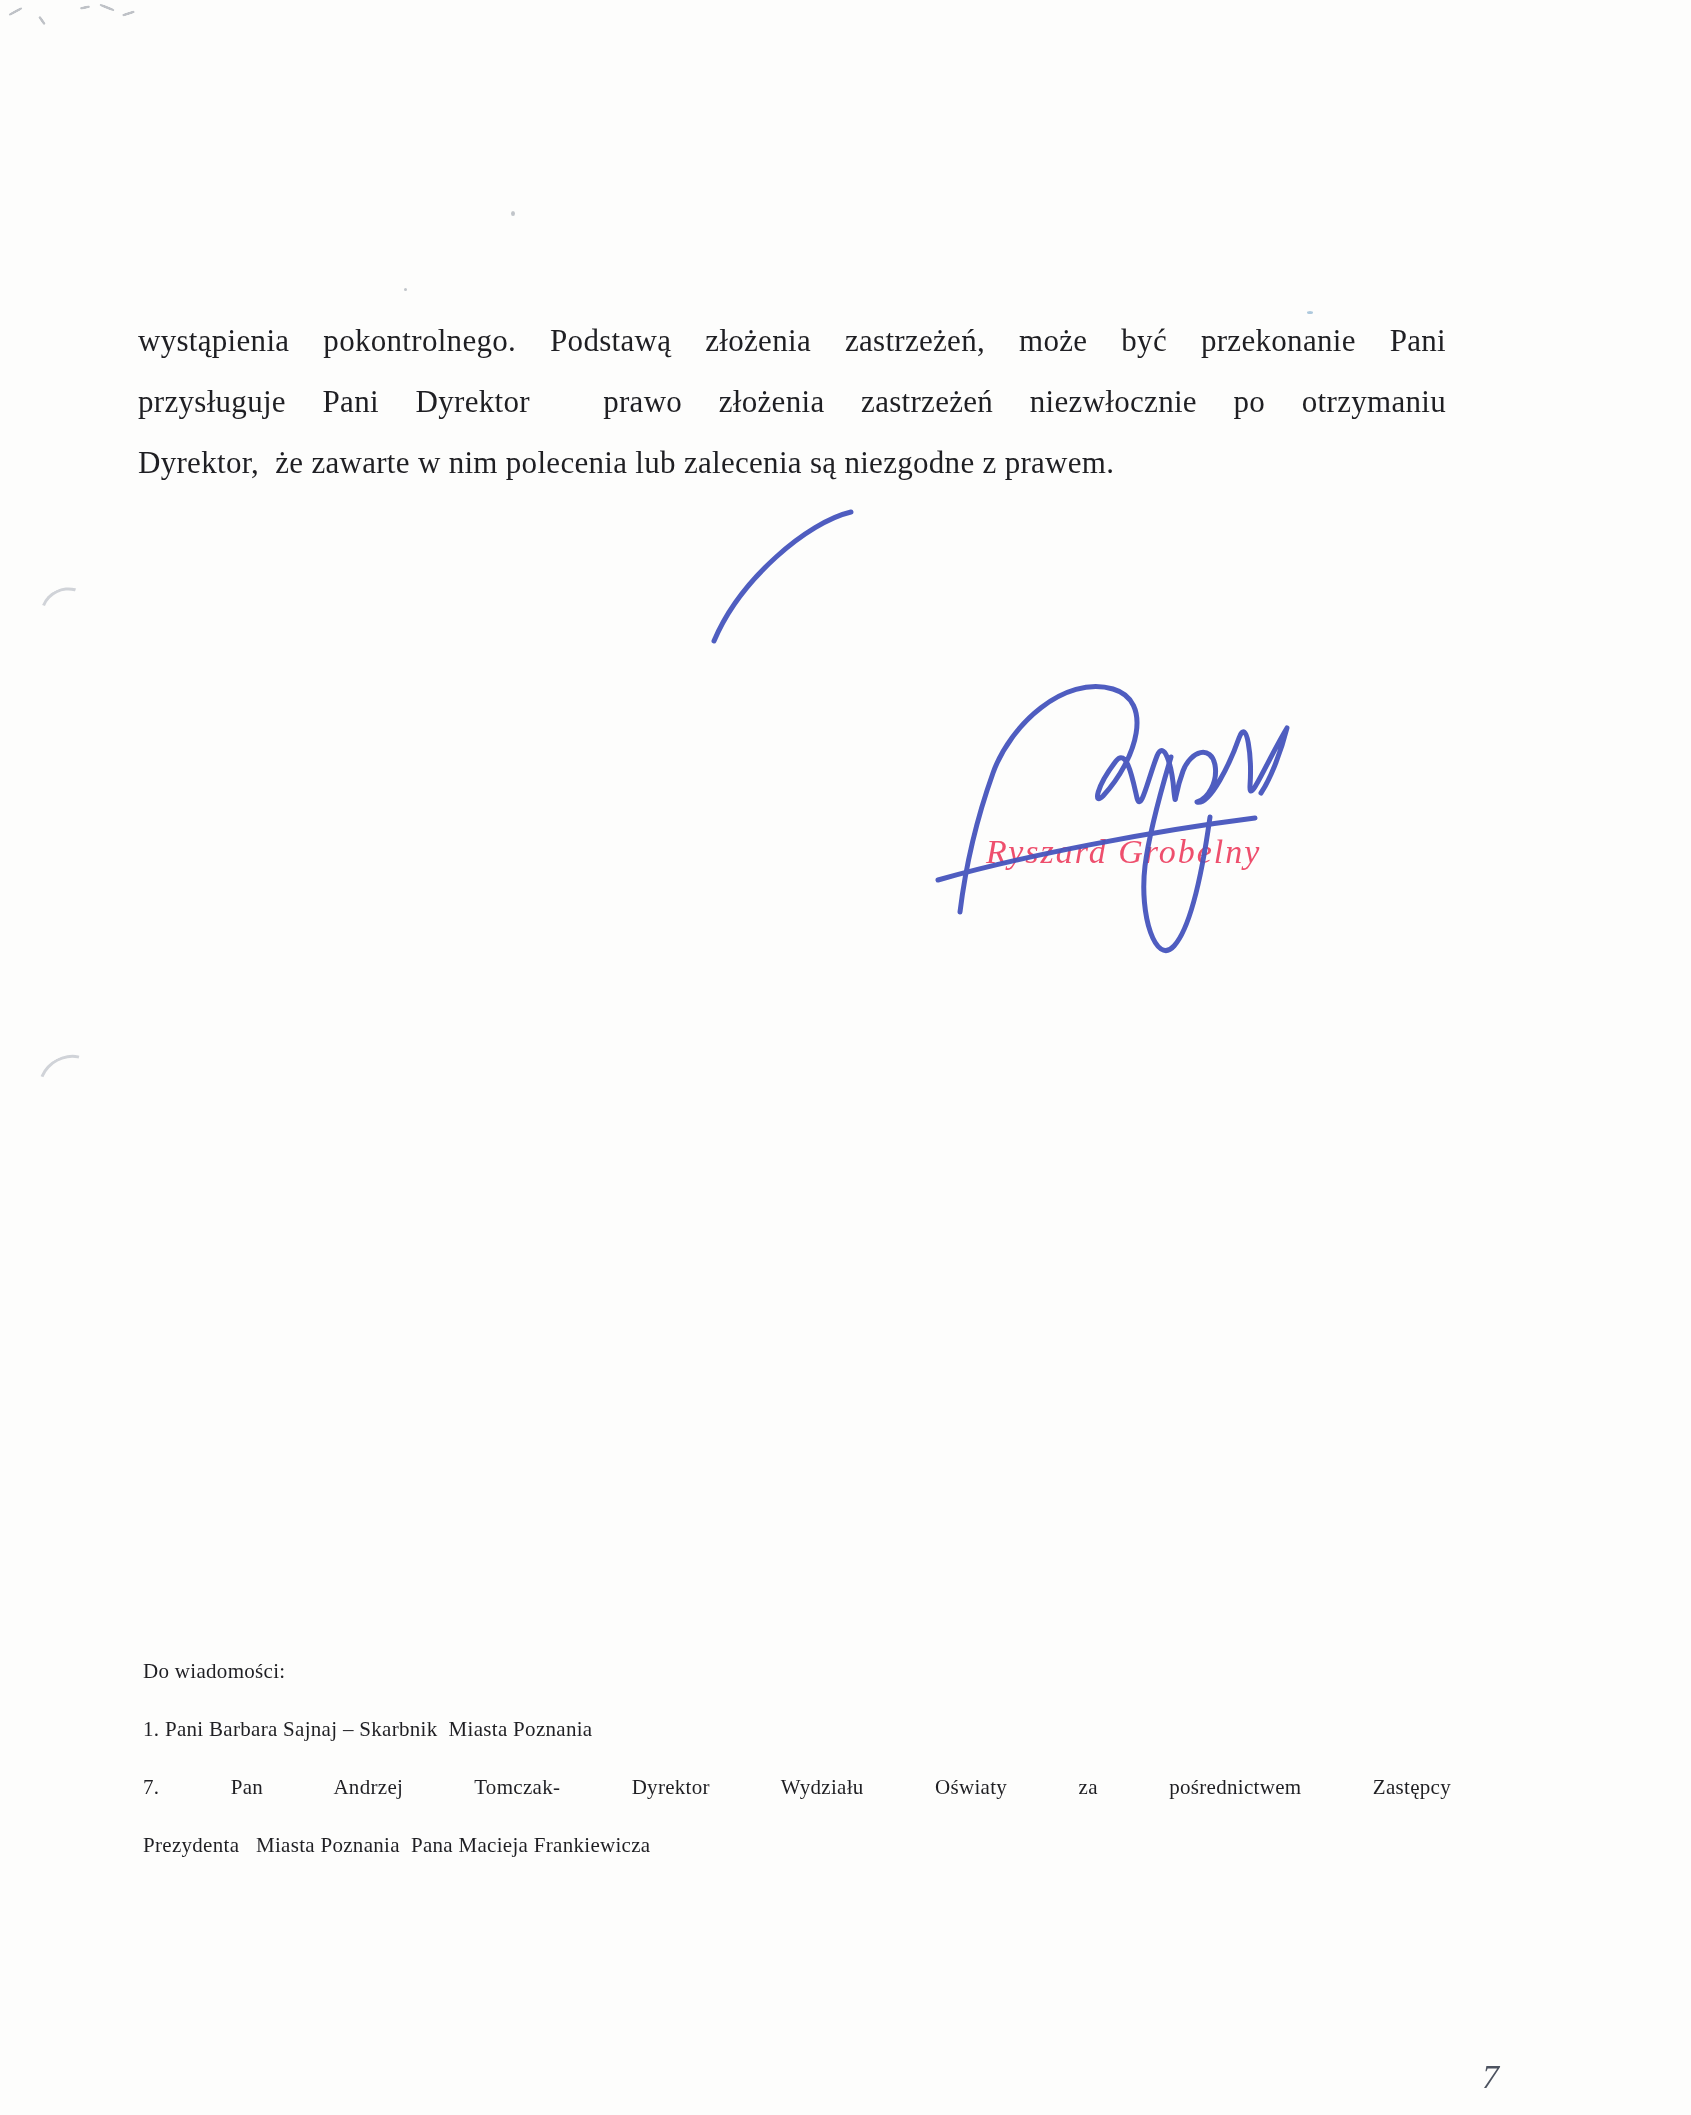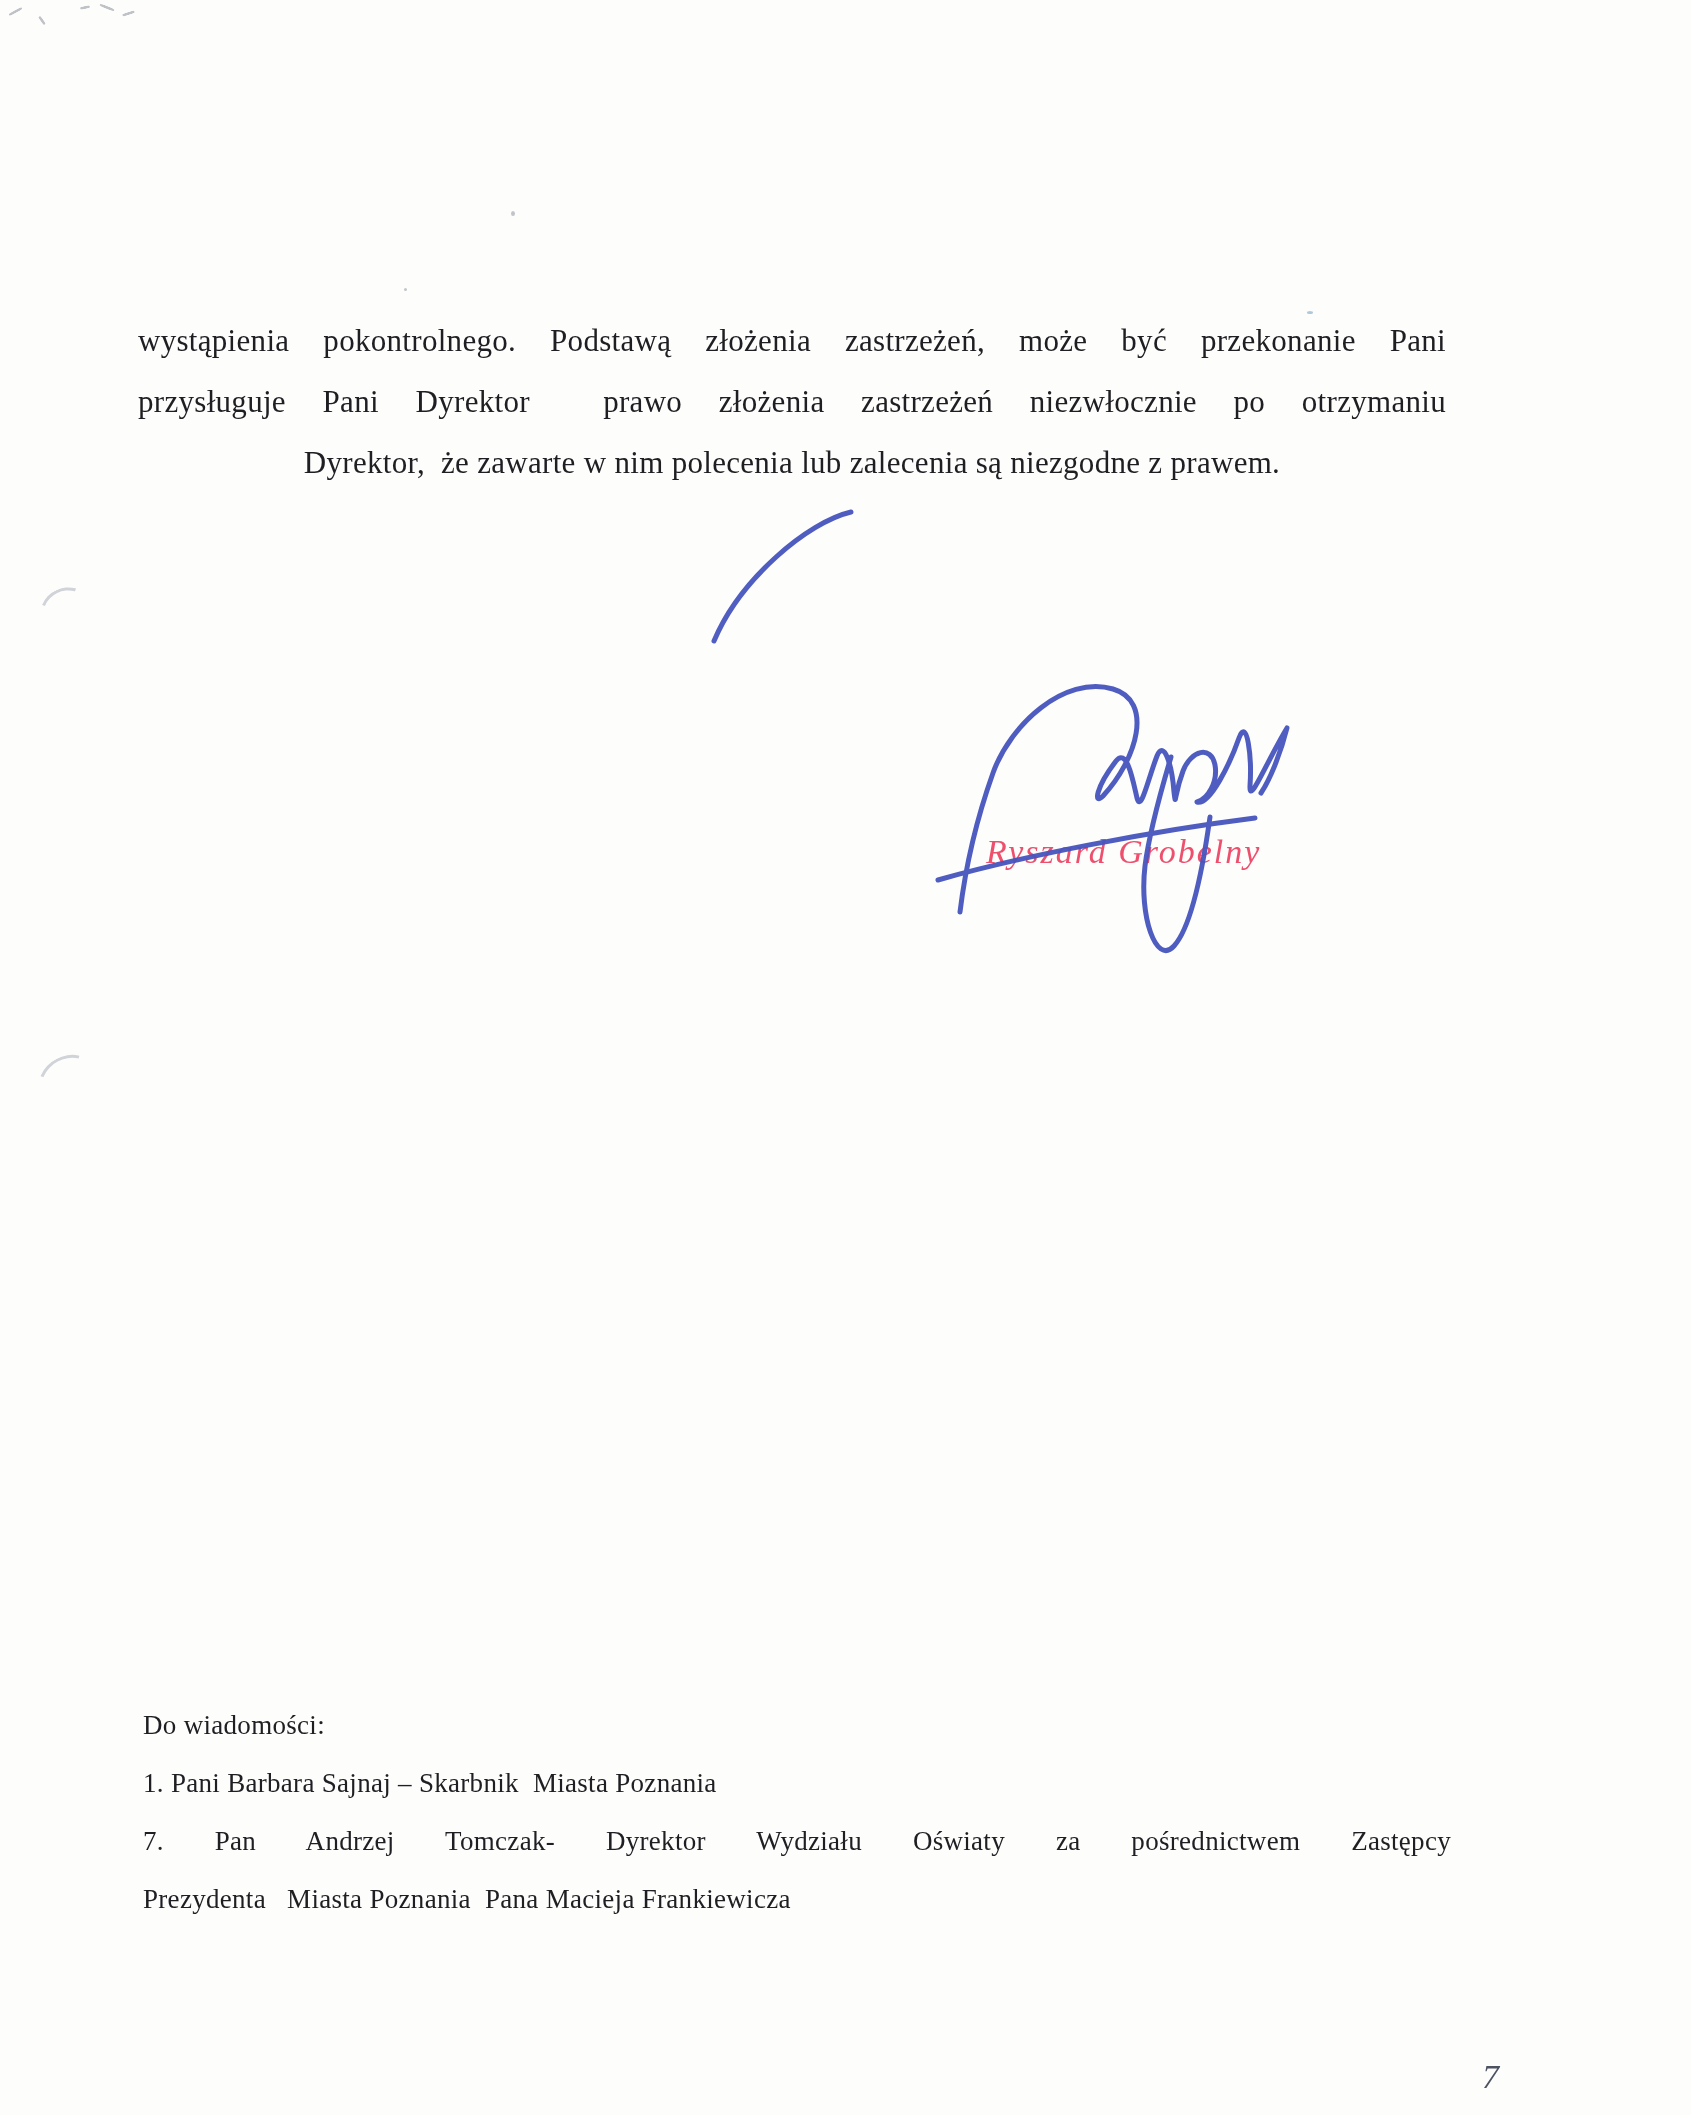--- a/index.html
+++ b/index.html
@@ -20,39 +20,39 @@
     line-height: 61px;
     letter-spacing: 0.3px;
   }
   .line {
     white-space: pre-wrap;
     height: 61px;
     overflow: hidden;
   }
   .line.just { text-align: justify; text-align-last: justify; }
   .line.indent { padding-left: 70px; }
-  .line.last { text-align: center; }
+  .line.last { text-align: left; }
   
   .sig-wrap { position: absolute; left: 690px; top: 495px; width: 620px; height: 480px; }
   .stamp {
     position: absolute;
     left: 296px; top: 338px;
     font-size: 34px;
     font-style: italic;
     letter-spacing: 2px;
     color: #ee4f6d;
     white-space: nowrap;
   }
   .sig-svg { position: absolute; left: 0; top: 0; }
   
   .dist {
     position: absolute;
-    left: 143px; top: 1696px;
+    left: 143px; top: 1642px;
     width: 1308px;
-    font-size: 27px;
+    font-size: 21px;
     line-height: 58px;
     letter-spacing: 0.3px;
   }
   .dist .line { height: 58px; }
   
   .page-num {
     position: absolute;
     left: 1482px; top: 2058px;
     font-size: 34px;
     font-style: italic;

